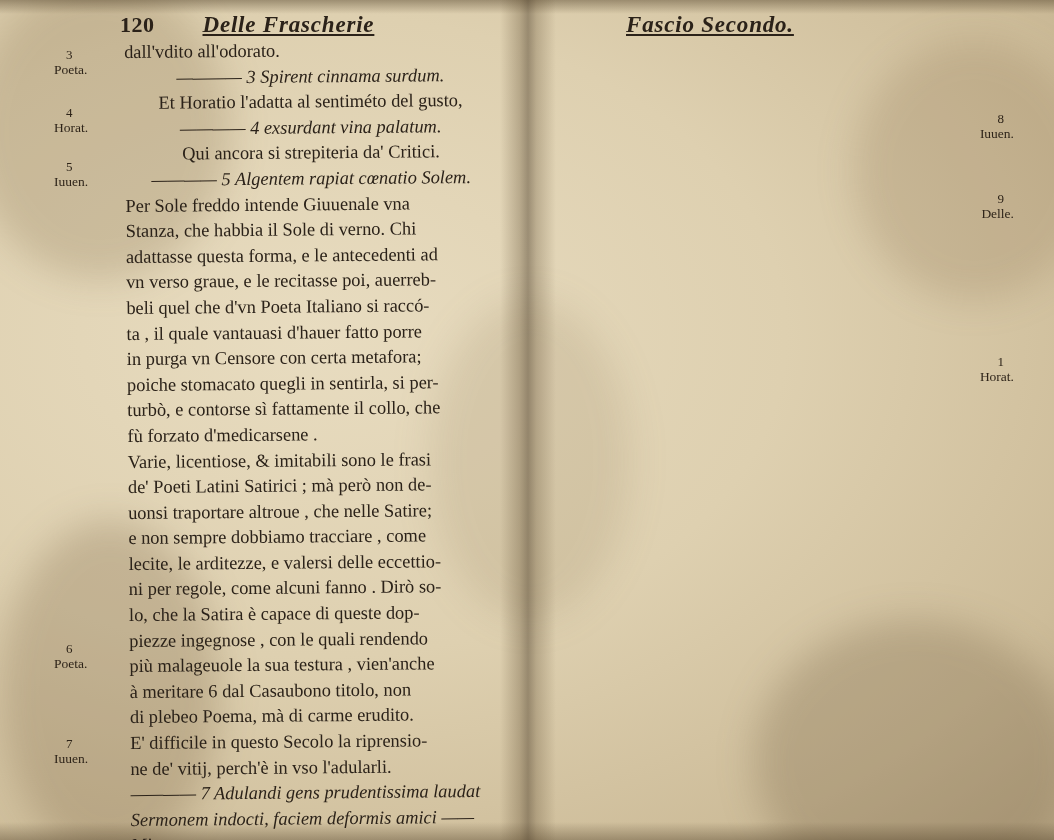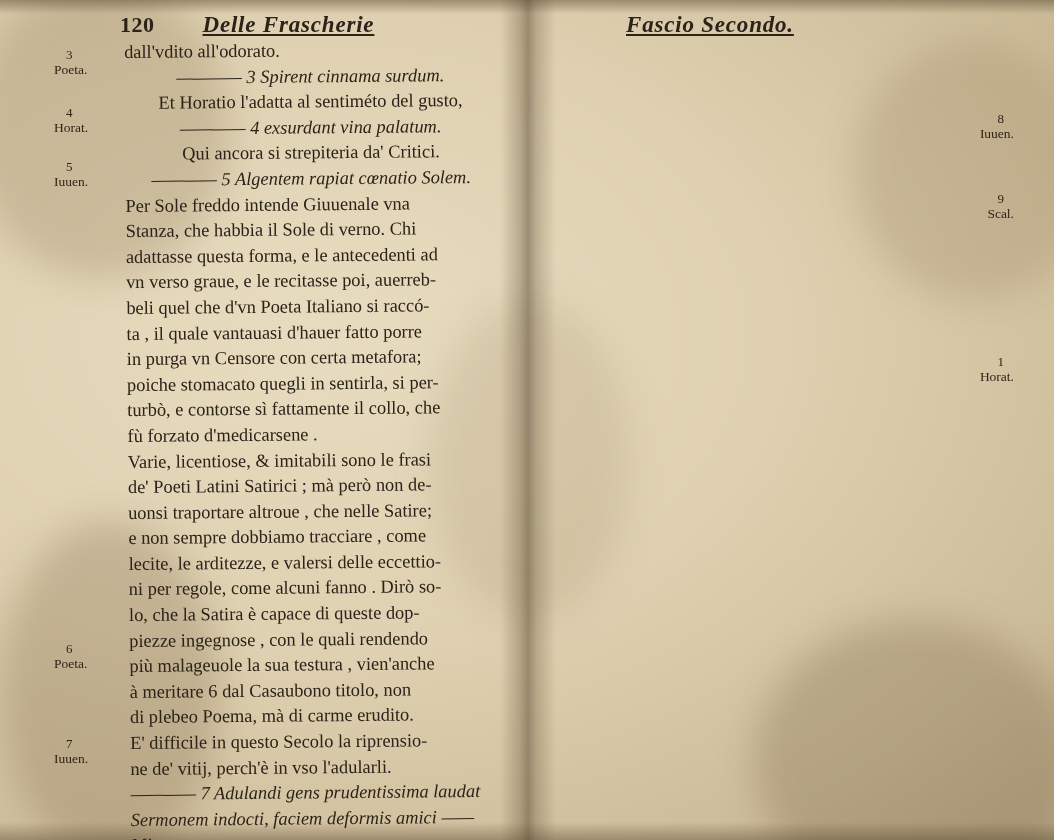--- a/index.html
+++ b/index.html
@@ -189,21 +189,21 @@
 
     </div>
 
     <div id="right-marg">
         <div class="marginal" style="top: 112px; right: 18px; text-align: right;">
           <div style="font-size: 13px; margin-bottom: 1px; margin-right: 10px;">8</div>
           <div>Iuuen.</div>
         </div>
         <div class="marginal" style="top: 192px; right: 18px; text-align: right;">
           <div style="font-size: 13px; margin-bottom: 1px; margin-right: 10px;">9</div>
-          <div>Scal.</div>
+          <div>Delle.</div>
         </div>
         <div class="marginal" style="top: 355px; right: 18px; text-align: right;">
           <div style="font-size: 13px; margin-bottom: 1px; margin-right: 10px;">1</div>
           <div>Horat.</div>
         </div>
       </div>
   </div>
 
 </div>
 

